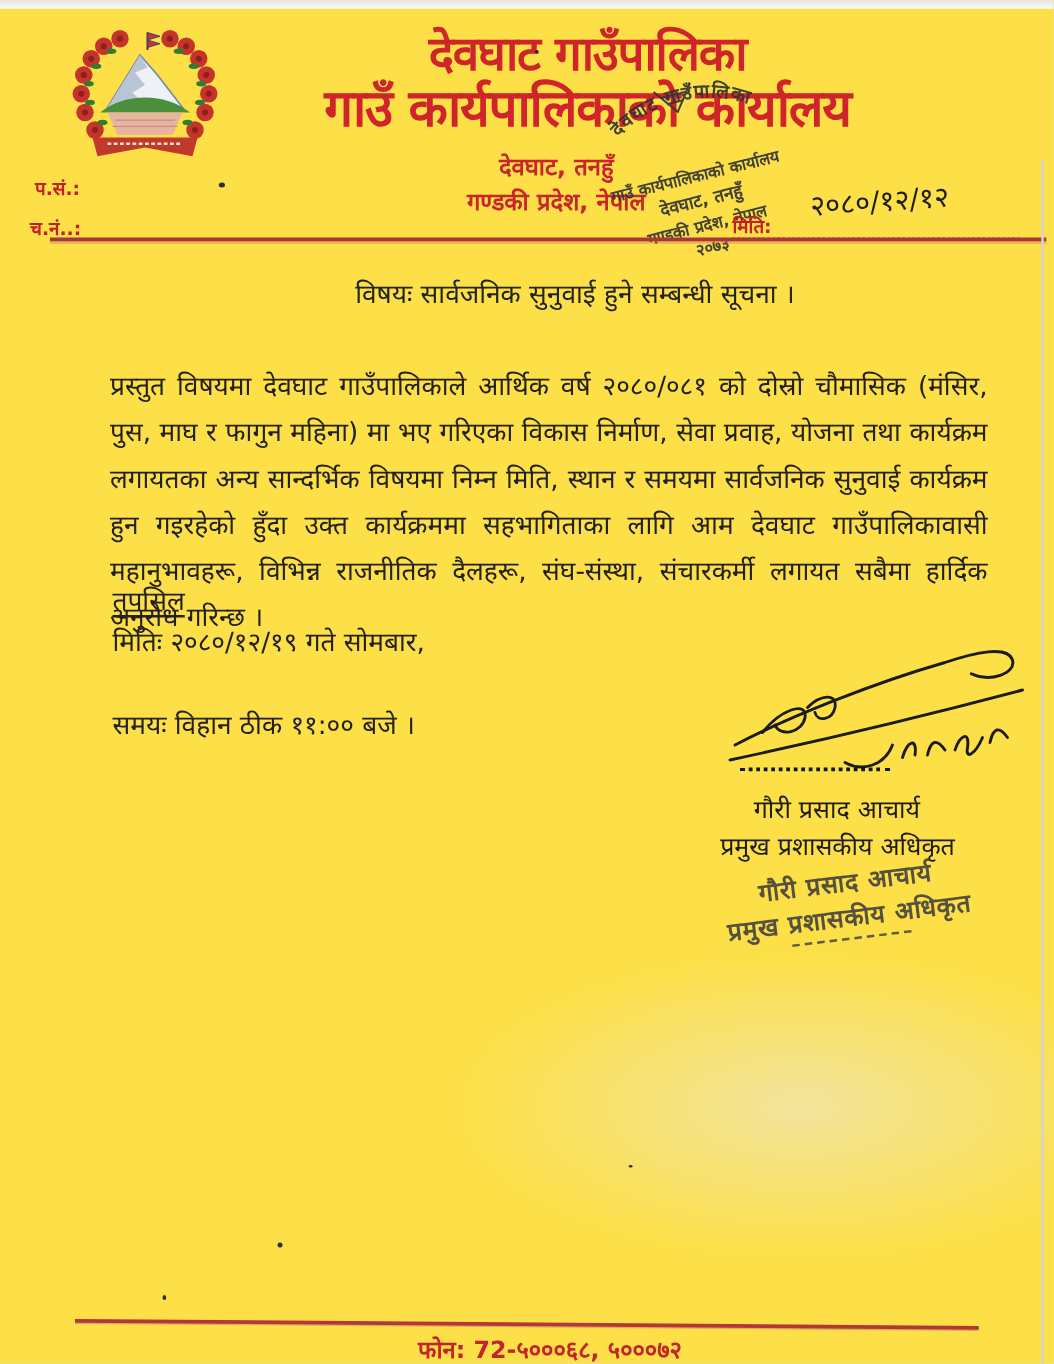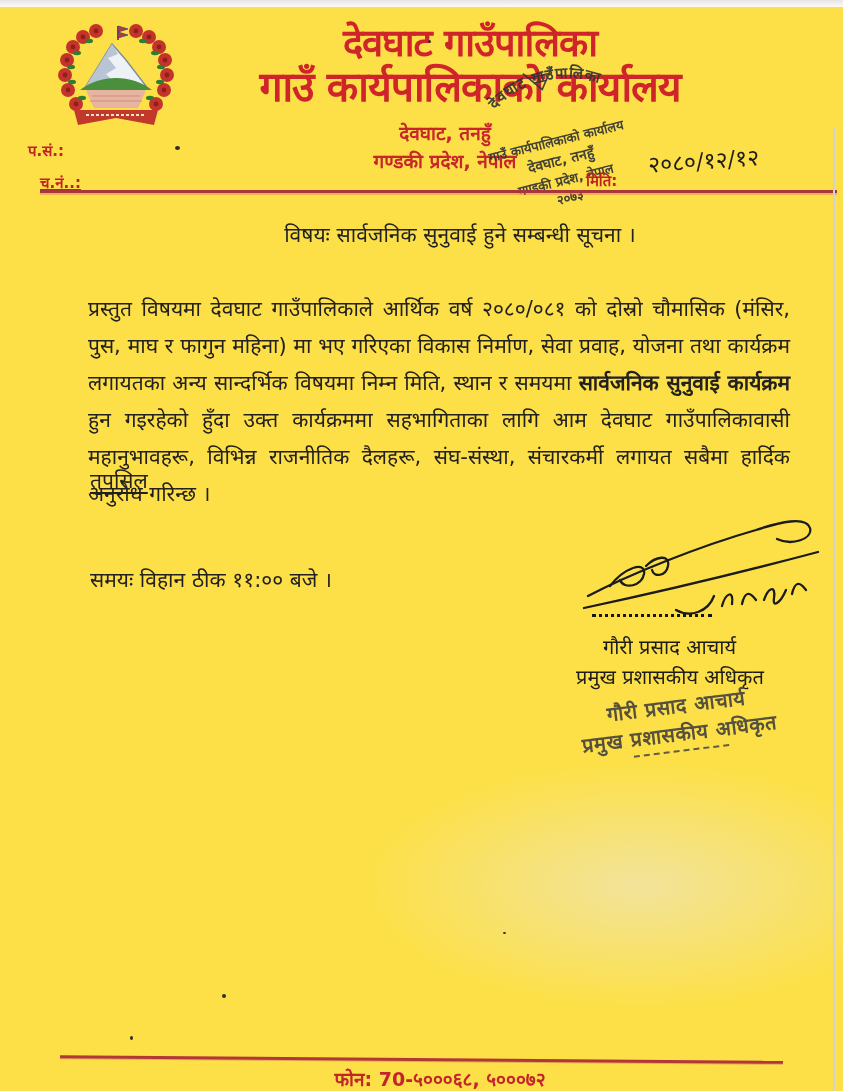--- a/index.html
+++ b/index.html
@@ -19,38 +19,38 @@
   
   .emblem{position:absolute;left:56px;top:24px;width:120px;height:112px;}
   .titles{position:absolute;left:140px;top:20px;width:660px;text-align:center;color:#cf2429;}
   .title1{font-size:38px;font-weight:bold;line-height:46px;letter-spacing:-1px;}
   .title2{font-size:41px;font-weight:bold;line-height:46px;letter-spacing:-1px;margin-top:-2px;}
   .addr{position:absolute;width:420px;text-align:center;color:#c8262c;font-weight:bold;font-size:19px;}
   .addr1{left:235px;top:120px;}
   .addr2{left:235px;top:148px;}
   .reflab{position:absolute;color:#c22027;font-weight:bold;font-size:15px;}
   .ref1{left:28px;top:140px;}
-  .ref2{left:40px;top:172px;text-decoration:underline;}
+  .ref2{left:24px;top:172px;}
   .date-label{position:absolute;left:586px;top:170px;color:#c22027;font-weight:bold;font-size:15px;text-align:center;}
   .date-dots{position:absolute;left:586px;top:190px;width:230px;border-bottom:2px dotted #c4383d;}
   .date-hand{position:absolute;left:648px;top:144px;font-size:23px;color:#1e1d1c;
     transform:rotate(-4deg);font-family:"DejaVu Serif",serif;}
   .header-rule{position:absolute;left:40px;top:190px;width:797px;height:3px;background:#a8373c;
     box-shadow:0 2px 0 rgba(205,90,90,.35);}
 
   
   .seal{position:absolute;left:446px;top:50px;width:215px;height:165px;transform:rotate(-14deg);opacity:.92;}
   .seal text{fill:#343434;font-weight:bold;}
 
   
   .subject{position:absolute;left:120px;top:220px;width:680px;text-align:center;
     font-size:21px;color:#222;}
   .body-par{position:absolute;left:88px;top:291px;width:702px;font-size:21px;line-height:37px;
     text-align:justify;color:#232020;}
-  .body-par b{font-weight:bold;}
+  .body-par b{font-weight:normal;}
   .tapasil{position:absolute;left:90px;top:466px;font-size:21px;color:#232020;text-decoration:underline;
     text-underline-offset:4px;}
   .sched{position:absolute;left:90px;font-size:21px;color:#232020;}
   .sch1{top:499px;}
   .sch2{top:532px;}
   .sch3{top:565px;text-align:right;}
 
   
   .sig-svg{position:absolute;left:580px;top:506px;width:244px;height:128px;}
   .sig-dots{position:absolute;left:592px;top:614px;width:120px;border-bottom:3px dotted #161616;}
@@ -165,20 +165,21 @@
   <div class="date-label">मिति:</div>
   <div class="date-dots"></div>
   <div class="date-hand">२०८०/१२/१२</div>
   <div class="header-rule"></div>
 
   <div class="subject">विषयः  सार्वजनिक सुनुवाई हुने सम्बन्धी सूचना ।</div>
 
   <div class="body-par"><span>प्रस्तुत विषयमा देवघाट गाउँपालिकाले आर्थिक वर्ष २०८०/०८१ को दोस्रो चौमासिक (मंसिर, पुस, माघ र फागुन महिना) मा भए गरिएका विकास निर्माण, सेवा प्रवाह, योजना तथा कार्यक्रम लगायतका अन्य सान्दर्भिक विषयमा निम्न मिति, स्थान र समयमा </span><b>सार्वजनिक सुनुवाई कार्यक्रम</b><span> हुन गइरहेको हुँदा उक्त कार्यक्रममा सहभागिताका लागि आम देवघाट गाउँपालिकावासी महानुभावहरू, विभिन्न राजनीतिक दैलहरू, संघ-संस्था, संचारकर्मी लगायत सबैमा हार्दिक अनुरोध गरिन्छ ।</span></div>
 
   <div class="tapasil">तपसिल</div>
+  <div class="sched sch1">मितिः  २०८०/१२/१९ गते सोमबार,</div>
   <div class="sched sch3">समयः विहान ठीक ११:०० बजे   ।</div>
 
   <svg class="sig-svg" viewBox="0 0 244 128">
     <g stroke="#1b1b1b" stroke-width="2.3" fill="none" stroke-linecap="round">
       <path d="M8 90 C 50 68, 120 40, 176 24 C 200 16, 226 10, 230 22 C 233 33, 212 40, 197 33"></path>
       <path d="M30 80 C 44 62, 66 54, 64 68 C 62 80, 44 84, 40 74"></path>
       <path d="M66 60 C 76 50, 90 48, 88 60 C 86 70, 74 72, 72 64"></path>
       <path d="M4 102 C 60 90, 140 72, 238 46"></path>
       <path d="M96 104 C 110 112, 128 106, 134 90"></path>
       <path d="M142 100 C 146 86, 154 84, 152 98"></path>
@@ -191,21 +192,21 @@
   <div class="sig-name">गौरी प्रसाद आचार्य</div>
   <div class="sig-desig">प्रमुख प्रशासकीय अधिकृत</div>
 
   <div class="name-stamp">
     <span>गौरी प्रसाद आचार्य</span><br>
     <span>प्रमुख प्रशासकीय अधिकृत</span>
     <span class="dash"></span>
   </div>
 
   <div class="footer-rule"></div>
-  <div class="footer-phone">फोन: 70-५०००६८, ५०००७२</div>
+  <div class="footer-phone">फोन: 72-५०००६८, ५०००७२</div>
 
   <div class="speck" style="left:175px;top:146px;width:5px;height:4px;"></div>
   <div class="speck" style="left:428px;top:40px;width:3px;height:3px;"></div>
   <div class="speck" style="left:222px;top:994px;width:4px;height:4px;"></div>
   <div class="speck" style="left:130px;top:1036px;width:3px;height:4px;"></div>
   <div class="speck" style="left:503px;top:932px;width:3px;height:2px;"></div>
 
   <div class="edge-shadow"></div>
 </div>
 

